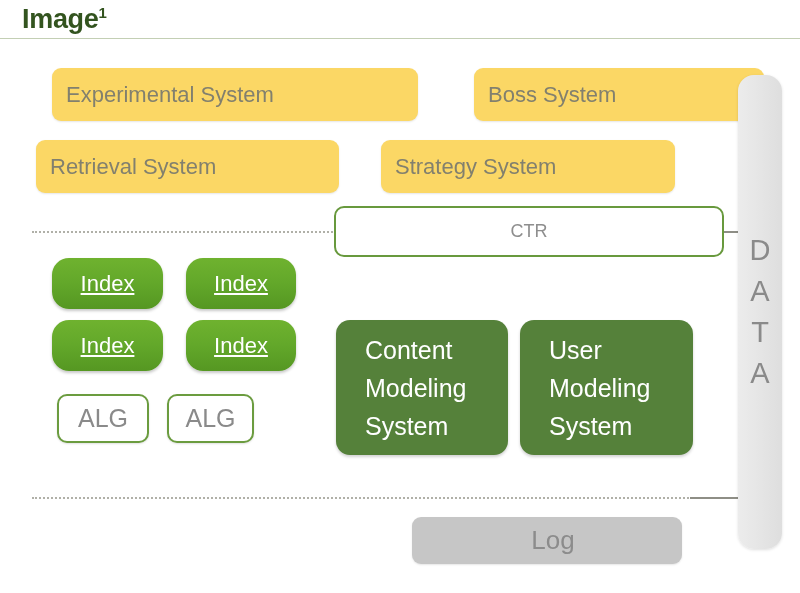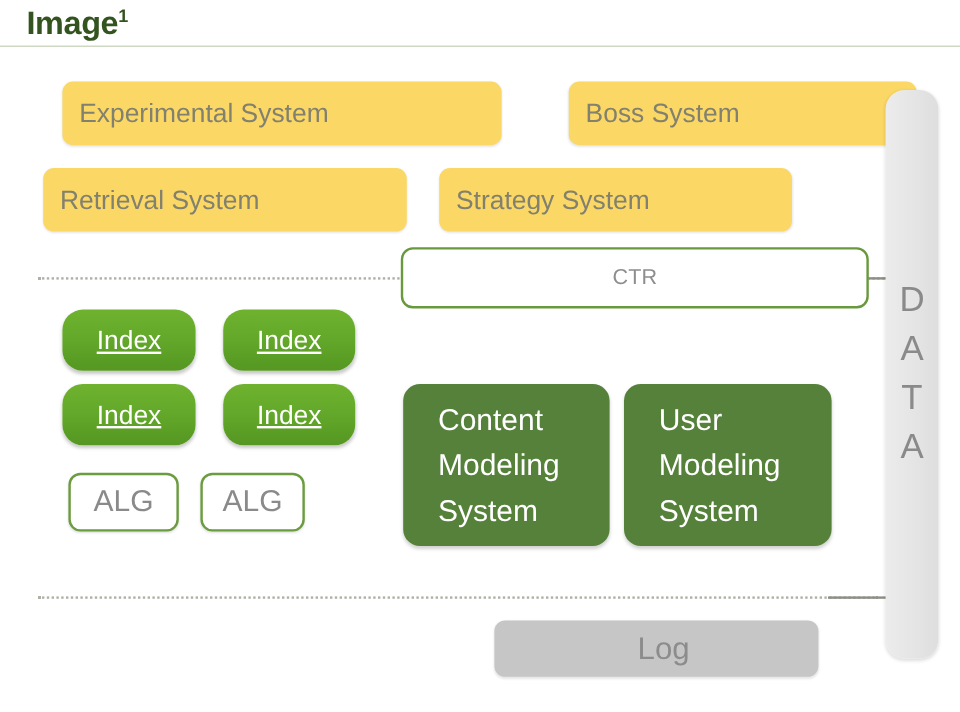--- a/index.html
+++ b/index.html
@@ -161,21 +161,21 @@
   <div id="title-rule"></div>
 
   <div class="dotted" style="left:32px; top:231px; width:720px;"></div>
   <div class="solidstub" style="left:724px; top:231px; width:44px;"></div>
   <div class="dotted" style="left:32px; top:497px; width:700px;"></div>
   <div class="solidstub" style="left:690px; top:497px; width:78px;"></div>
 
   <div class="box yellow" style="left:52px; top:68px; width:366px; height:53px;">Experimental System</div>
   <div class="box yellow" style="left:432px; top:68px; width:290px; height:53px;margin-left:42px;">Boss System</div>
   <div class="box yellow" style="left:36px; top:140px; width:303px; height:53px;">Retrieval System</div>
-  <div class="box yellow" style="left:366px; top:140px; width:294px; height:53px;">Strategy System</div>
+  <div class="box yellow" style="left:381px; top:140px; width:294px; height:53px;">Strategy System</div>
 
   <div class="box ctr" style="left:334px; top:206px; width:390px; height:51px;">CTR</div>
 
   <div class="box index" style="left:52px; top:258px; width:111px; height:51px;">Index</div>
   <div class="box index" style="left:186px; top:258px; width:110px; height:51px;">Index</div>
   <div class="box index" style="left:52px; top:320px; width:111px; height:51px;">Index</div>
   <div class="box index" style="left:186px; top:320px; width:110px; height:51px;">Index</div>
 
   <div class="box alg" style="left:57px; top:394px; width:92px; height:49px;">ALG</div>
   <div class="box alg" style="left:167px; top:394px; width:87px; height:49px;">ALG</div>

